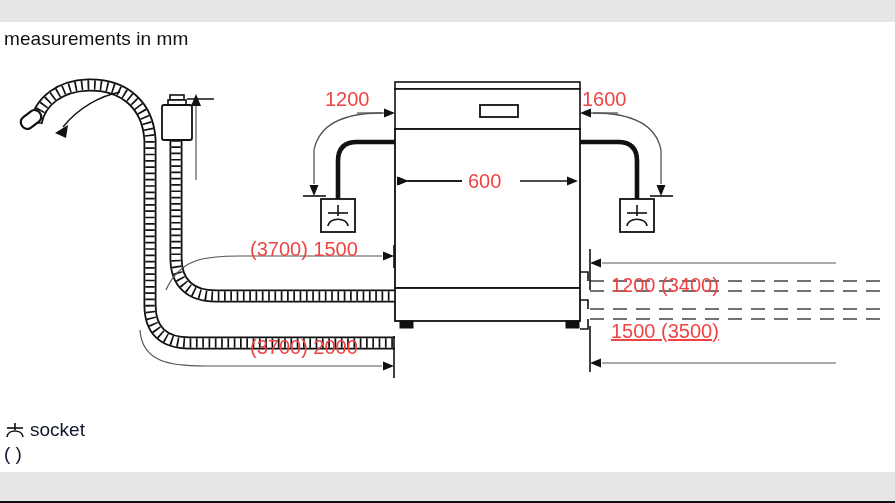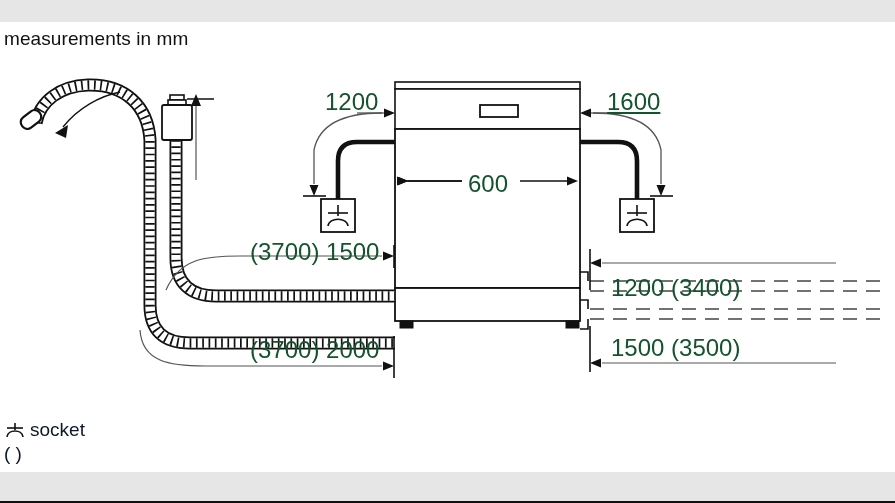--- a/index.html
+++ b/index.html
@@ -69,22 +69,22 @@
     margin-right: 4px;
     flex: none;
   }
   #svg-stage {
     position: absolute;
     left: 0;
     top: 0;
   }
   .dimlabel {
     position: absolute;
-    font-size: 24px;
-    color: #14532d;
+    font-size: 20px;
+    color: #ef4444;
     white-space: nowrap;
   }
 </style>
 </head>
 <body>
 
 <div id="page">
 
   <div class="band" id="band-top"></div>
   <div class="band" id="band-bottom"></div>
@@ -226,31 +226,31 @@
     <g>
       <line x1="602" y1="363" x2="836" y2="363" stroke="#555" stroke-width="1.2"></line>
       <path d="M590,363 L601,358.5 L601,367.5 z" fill="#111"></path>
       <line x1="590" y1="326" x2="590" y2="372" stroke="#111" stroke-width="1.6"></line>
     </g>
 
   </svg>
 
   <div class="dimlabel" style="left:325px; top:88px;">1200</div>
 
-  <div class="dimlabel" style="left:607px; top:88px;text-decoration:underline;">1600</div>
+  <div class="dimlabel" style="left:582px; top:88px;">1600</div>
 
   <div class="dimlabel" style="left:468px; top:170px;">600</div>
 
   <div class="dimlabel" style="left:250px; top:238px;">(3700) 1500</div>
 
   <div class="dimlabel" style="left:611px; top:238px;margin-top:36px;">1200 (3400)</div>
 
   <div class="dimlabel" style="left:250px; top:336px;">(3700) 2000</div>
 
-  <div class="dimlabel" style="left:611px; top:334px;">1500 (3500)</div>
+  <div class="dimlabel" style="left:611px; top:320px;text-decoration:underline;">1500 (3500)</div>
 
   <div id="legend">
     <div class="legend-row">
       <span class="legend-sym">
         <svg width="22" height="20" viewBox="0 0 22 20">
           <line x1="11" y1="3" x2="11" y2="10" stroke="#111" stroke-width="1.6"></line>
           <line x1="3" y1="8" x2="19" y2="8" stroke="#111" stroke-width="1.6"></line>
           <path d="M3,17 C4,9 18,9 19,17" fill="none" stroke="#111" stroke-width="1.6"></path>
         </svg>
       </span>

